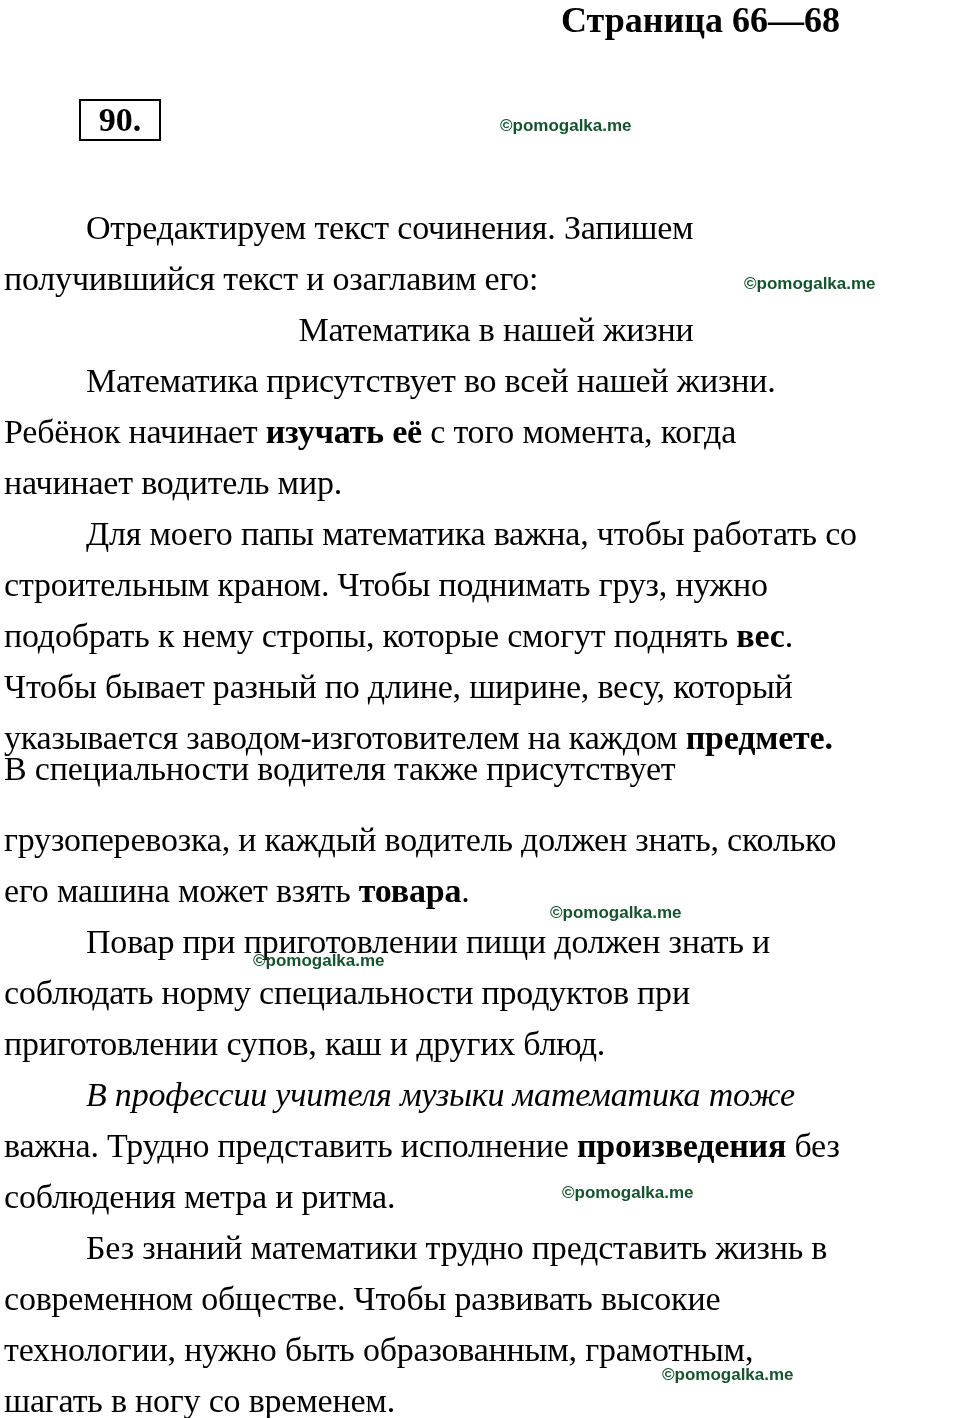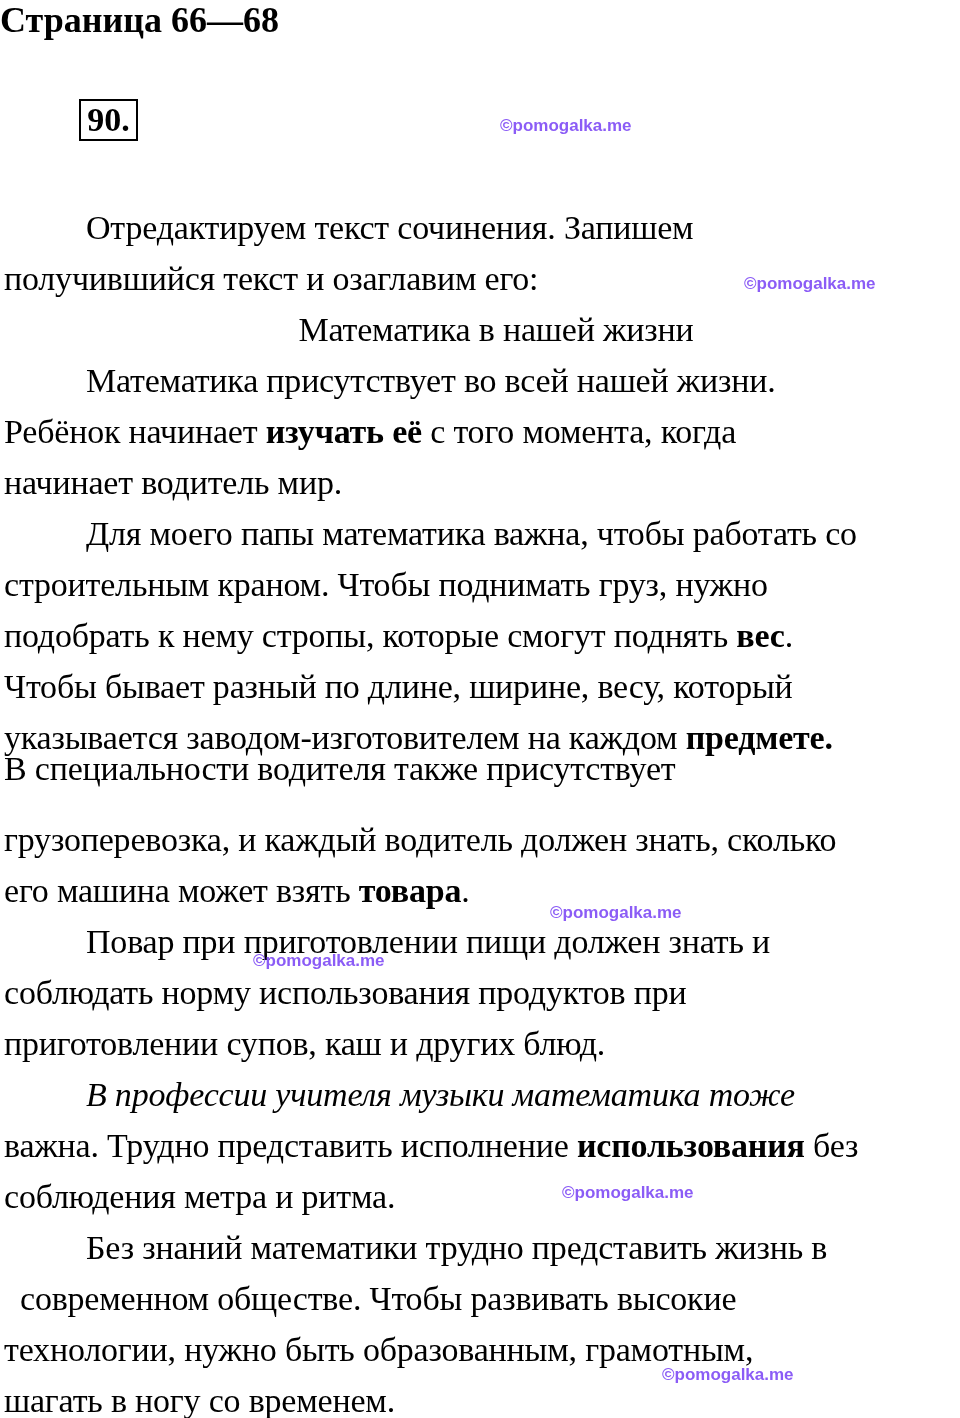--- a/index.html
+++ b/index.html
@@ -1,29 +1,29 @@
 <!DOCTYPE html>
 <html><head>
   <meta charset="utf-8">
   <style>
     html, body { margin: 0; padding: 0; background: #ffffff; }
     body { width: 960px; height: 1418px; position: relative; overflow: hidden; color: #000; }
     .title {
-      position: absolute; left: 0; top: 0; width: 840px; text-align: left;
+      position: absolute; left: 0; top: 0; width: 840px; text-align: right;
       font-family: "Liberation Serif", serif; font-weight: bold; font-size: 36px; line-height: 40px;
     }
     .task-box {
-      position: absolute; left: 79px; top: 99px; width: 59px; height: 42px;
+      position: absolute; left: 79px; top: 99px; width: 82px; height: 42px;
       border: 2px solid #000; box-sizing: border-box;
       font-family: "Liberation Serif", serif; font-weight: bold; font-size: 34px;
       line-height: 38px; text-align: center;
     }
     .wm {
       position: absolute; font-family: "Liberation Sans", sans-serif; font-weight: bold;
-      font-size: 17px; line-height: 20px; white-space: nowrap; color: #8b5cf6;
+      font-size: 17px; line-height: 20px; white-space: nowrap; color: #14532d;
     }
     .line {
       position: absolute; left: 4px; font-family: "Liberation Serif", serif;
       font-size: 34px; line-height: 40px; white-space: nowrap; letter-spacing: -0.2px;
     }
     .indent { left: 78px; margin-left: 8px; }
     .center { left: 16px; width: 960px; text-align: center; }
     b { font-weight: bold; }
   </style>
 </head>
@@ -50,25 +50,25 @@
 <div class="line" style="top:616px;"><span>подобрать к нему стропы, которые смогут поднять </span><b>вес</b><span>.</span></div>
 <div class="line" style="top:667px;">Чтобы бывает разный по длине, ширине, весу, который</div>
 <div class="line" style="top:718px;"><span>указывается заводом-изготовителем на каждом </span><b>предмете</b><b>.</b></div>
 <div class="line" style="top:749px;">В специальности водителя также присутствует</div>
 <div class="line" style="top:820px;">грузоперевозка, и каждый водитель должен знать, сколько</div>
 <div class="line" style="top:871px;"><span>его машина может взять </span><b>товара</b><span>.</span></div>
 <div class="wm" style="left:550px; top:903px;">©pomogalka.me</div>
 
 <div class="line indent" style="top:922px;text-align:center;">Повар при приготовлении пищи должен знать и</div>
 <div class="wm" style="left:253px; top:951px;">©pomogalka.me</div>
-<div class="line" style="top:973px;">соблюдать норму использования продуктов при</div>
+<div class="line" style="top:973px;">соблюдать норму специальности продуктов при</div>
 <div class="line" style="top:1024px;text-align:right;">приготовлении супов, каш и других блюд.</div>
 
 <div class="line indent" style="top:1075px;font-style:italic;">В профессии учителя музыки математика тоже</div>
-<div class="line" style="top:1126px;"><span>важна. Трудно представить исполнение </span><b>использования</b><span> без</span></div>
+<div class="line" style="top:1126px;"><span>важна. Трудно представить исполнение </span><b>произведения</b><span> без</span></div>
 <div class="line" style="top:1177px;">соблюдения метра и ритма.</div>
 <div class="wm" style="left:562px; top:1183px;">©pomogalka.me</div>
 
 <div class="line indent" style="top:1228px;">Без знаний математики трудно представить жизнь в</div>
-<div class="line" style="top:1279px;margin-left:16px;">современном обществе. Чтобы развивать высокие</div>
+<div class="line" style="top:1279px;">современном обществе. Чтобы развивать высокие</div>
 <div class="line" style="top:1330px;">технологии, нужно быть образованным, грамотным,</div>
 <div class="wm" style="left:662px; top:1365px;">©pomogalka.me</div>
 <div class="line" style="top:1381px;">шагать в ногу со временем.</div>
 
 </body></html>

